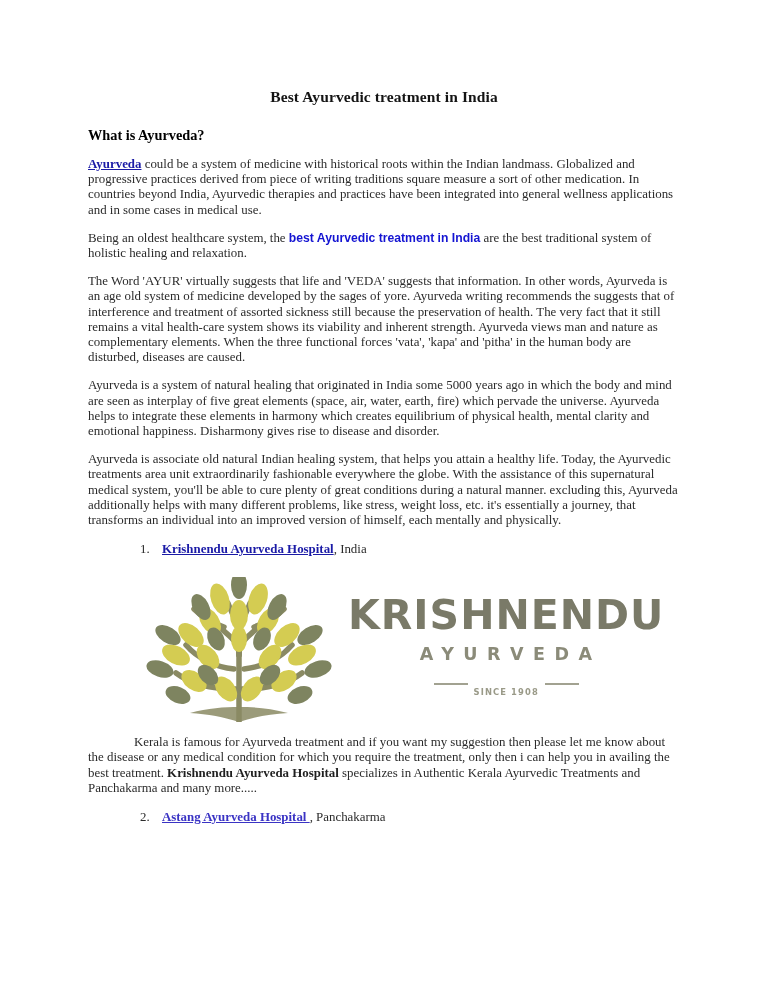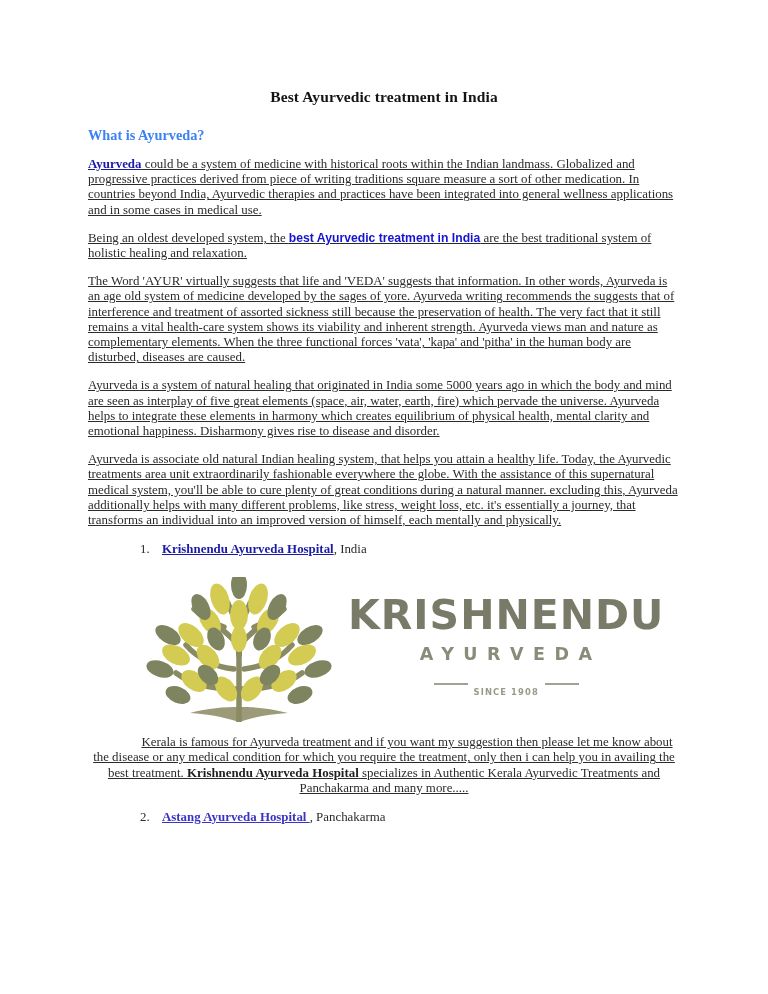--- a/index.html
+++ b/index.html
@@ -26,34 +26,32 @@
     text-align: center;
     font-size: 15.5px;
     font-weight: bold;
     color: #141414;
     margin: 0 0 21px 0;
     letter-spacing: 0.1px;
   }
   .section-heading {
     font-size: 14.3px;
     font-weight: bold;
-    color: #3b82f6;
+    color: #000000;
     margin: 0 0 13px 0;
   }
   p.body-par {
     font-size: 12.9px;
     line-height: 15.2px;
     color: #2b2b2b;
     margin: 12px 0 13px 0;
     text-align: left;
-    text-decoration: underline;
   }
   p.indent-par {
     text-indent: 46px;
-    text-align: center;
   }
   .bold-par {
     font-size: 12.9px;
     line-height: 15.5px;
     font-weight: bold;
     color: #1f1f1f;
     margin: 0 0 14px 0;
   }
   a.link {
     text-decoration: underline;
@@ -154,21 +152,21 @@
 <body>
 
 <div class="page">
 
   <h1 class="doc-title">Best Ayurvedic treatment in India</h1>
 
   <h2 class="section-heading">What is Ayurveda?</h2>
 
   <p class="body-par"><a class="link link-bold">Ayurveda</a><span> could be a system of medicine with historical roots within the Indian landmass. Globalized and progressive practices derived from piece of writing traditions square measure a sort of other medication. In countries beyond India, Ayurvedic therapies and practices have been integrated into general wellness applications and in some cases in medical use.</span></p>
 
-  <p class="body-par"><span>Being an oldest developed system, the </span><span class="kw-blue">best Ayurvedic treatment in India</span><span> are the best traditional system of holistic healing and relaxation.</span></p>
+  <p class="body-par"><span>Being an oldest healthcare system, the </span><span class="kw-blue">best Ayurvedic treatment in India</span><span> are the best traditional system of holistic healing and relaxation.</span></p>
 
   <p class="body-par">The Word 'AYUR' virtually suggests that life and 'VEDA' suggests that information. In other words, Ayurveda is an age old system of medicine developed by the sages of yore. Ayurveda writing recommends the suggests that of interference and treatment of assorted sickness still because the preservation of health. The very fact that it still remains a vital health-care system shows its viability and inherent strength. Ayurveda views man and nature as complementary elements. When the three functional forces 'vata', 'kapa' and 'pitha' in the human body are disturbed, diseases are caused.</p>
 
   <p class="body-par">Ayurveda is a system of natural healing that originated in India some 5000 years ago in which the body and mind are seen as interplay of five great elements (space, air, water, earth, fire) which pervade the universe. Ayurveda helps to integrate these elements in harmony which creates equilibrium of physical health, mental clarity and emotional happiness. Disharmony gives rise to disease and disorder.</p>
 
   <p class="body-par">Ayurveda is associate old natural Indian healing system, that helps you attain a healthy life. Today, the Ayurvedic treatments area unit extraordinarily fashionable everywhere the globe. With the assistance of this supernatural medical system, you'll be able to cure plenty of great conditions during a natural manner. excluding this, Ayurveda additionally helps with many different problems, like stress, weight loss, etc. it's essentially a journey, that transforms an individual into an improved version of himself, each mentally and physically.</p>
 
 
   <ol class="hospital-list">
     <li><a class="link link-bold">Krishnendu Ayurveda Hospital</a><span>, India</span></li>

